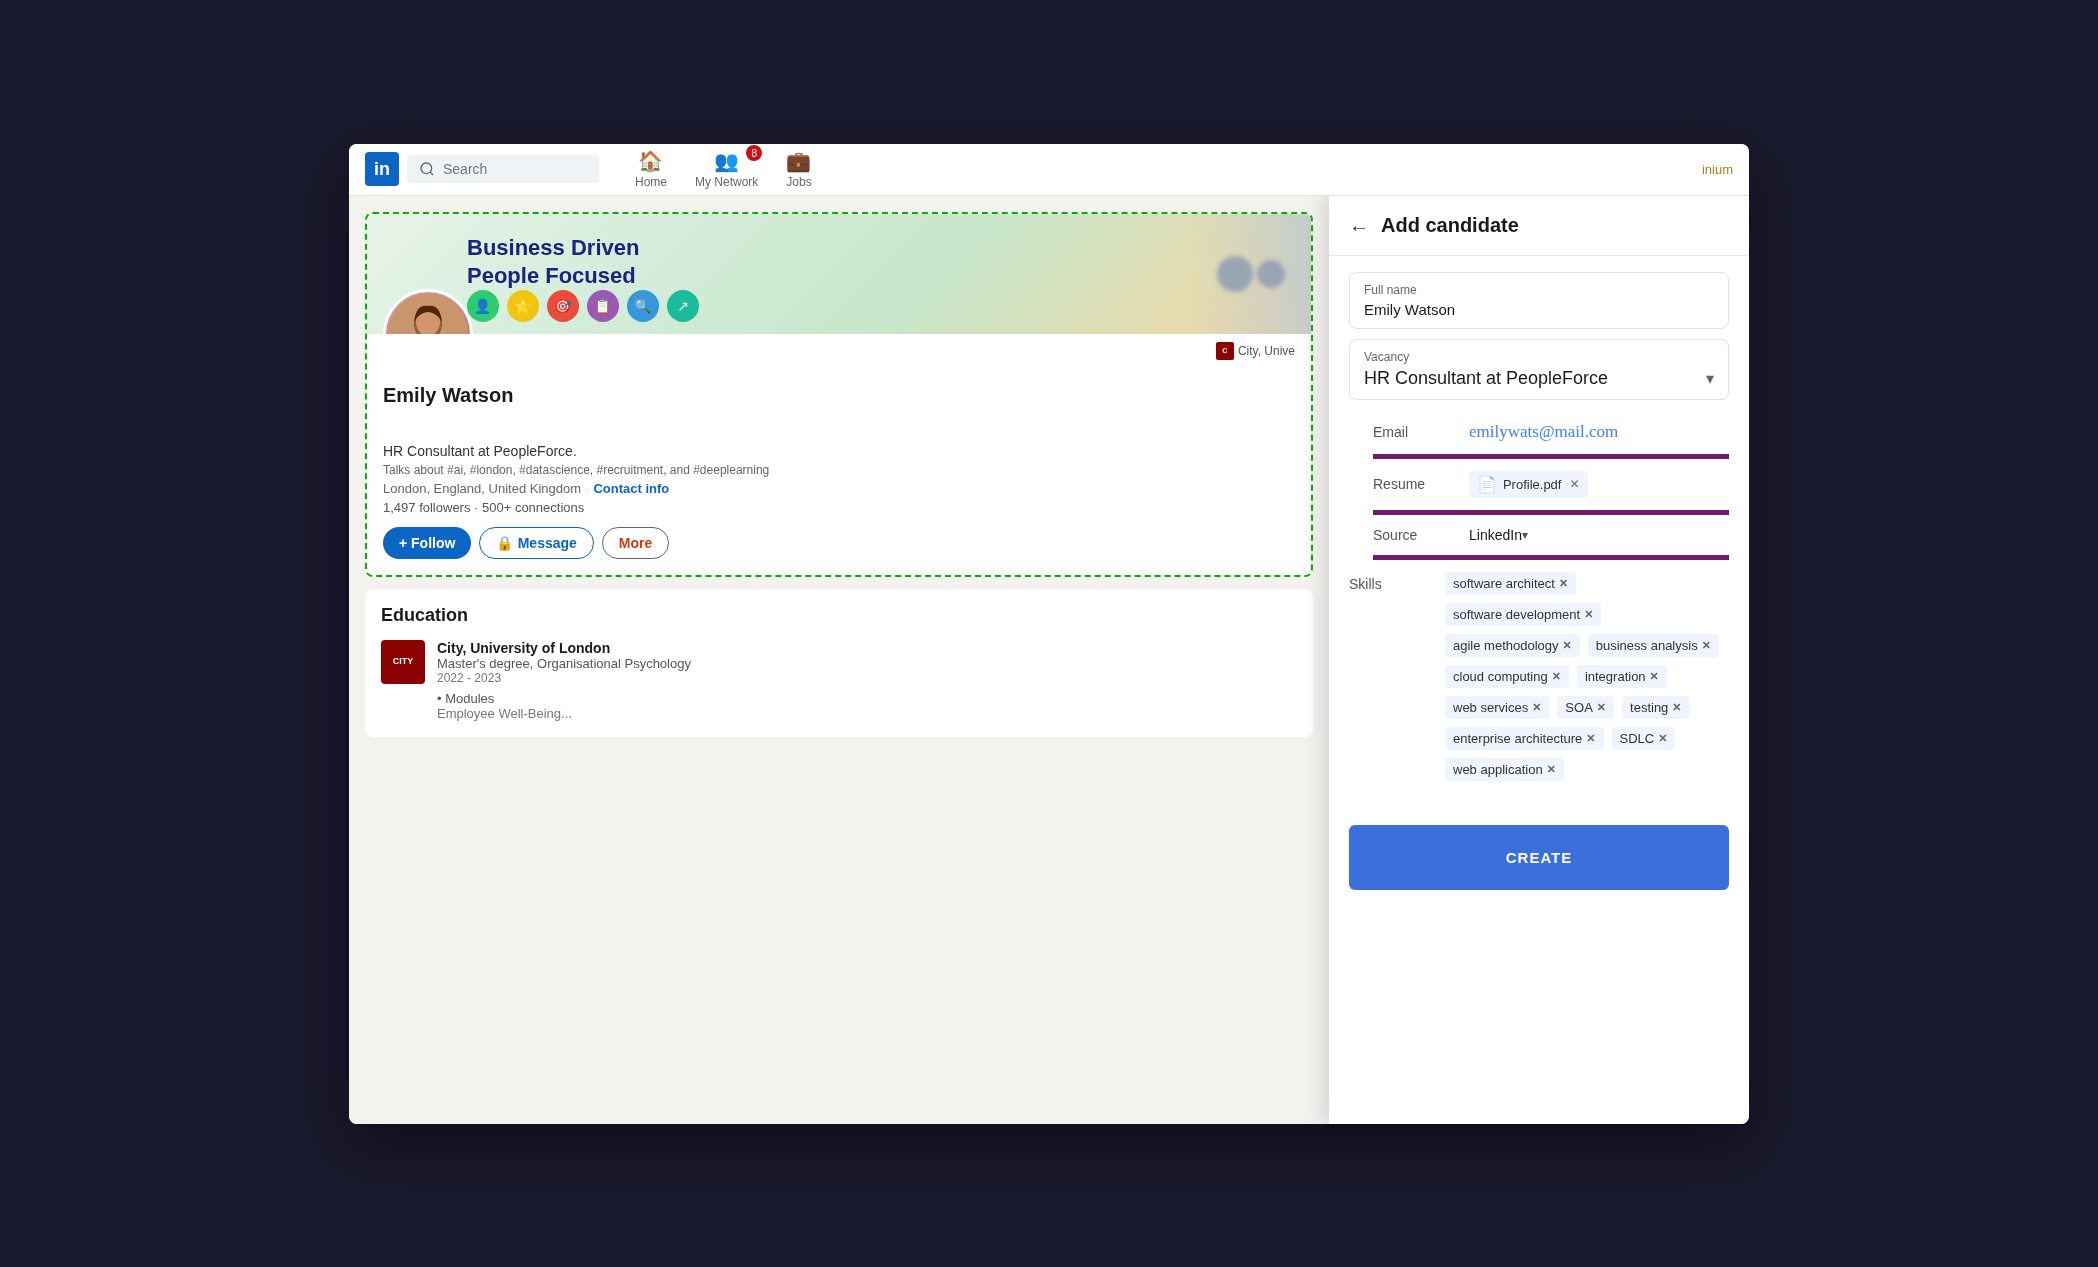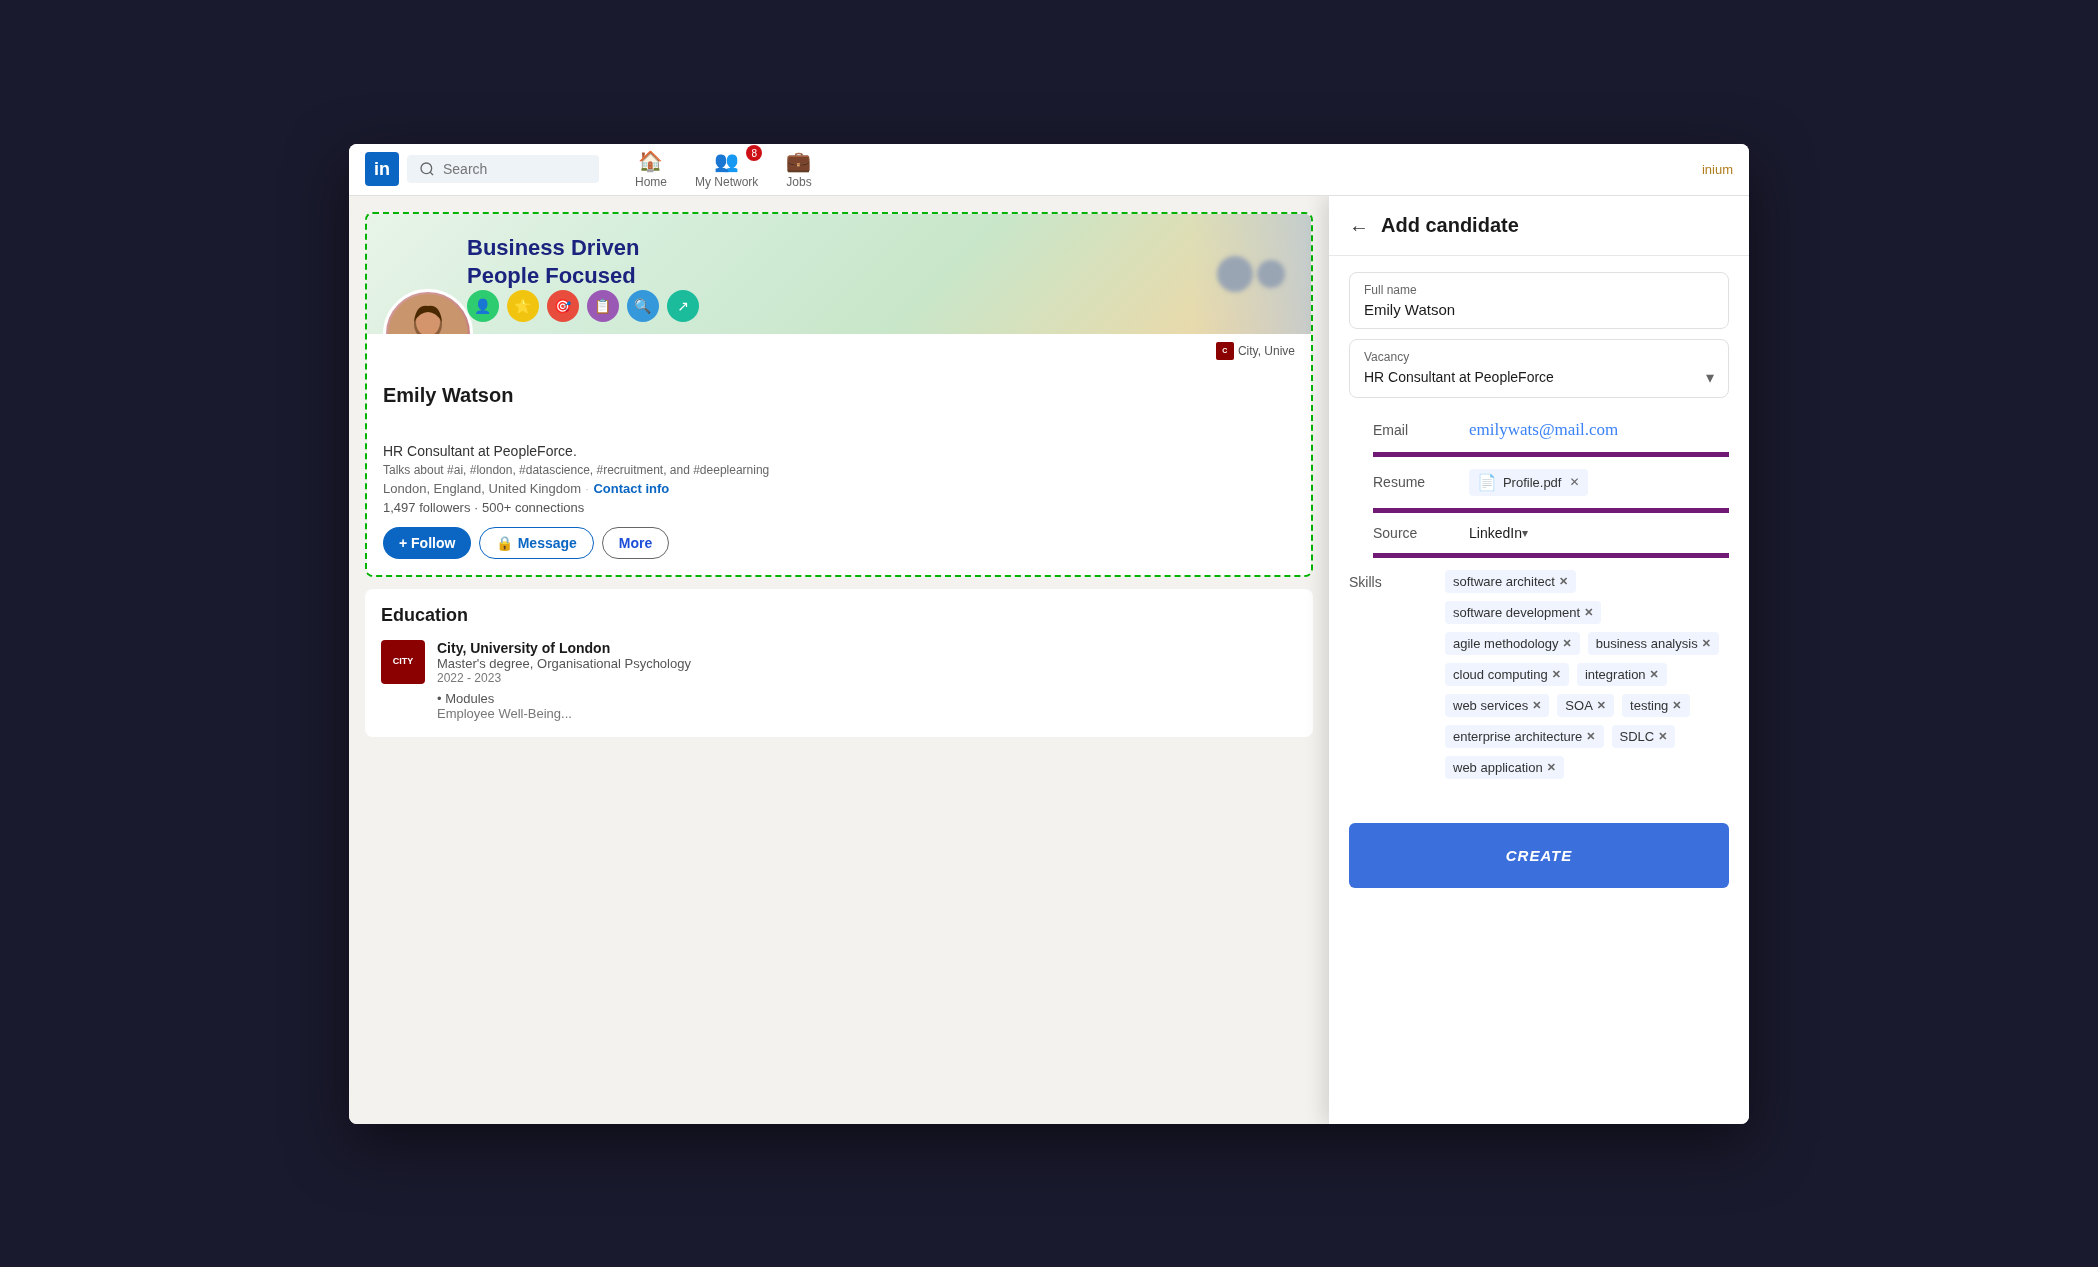--- a/index.html
+++ b/index.html
@@ -264,21 +264,21 @@
       padding: 7px 16px;
       font-size: 14px;
       font-weight: 600;
       cursor: pointer;
       display: flex;
       align-items: center;
       gap: 4px;
     }
     .btn-more {
       background: white;
-      color: #1d4ed8;
+      color: #c2410c;
       border: 1.5px solid #666;
       border-radius: 20px;
       padding: 7px 16px;
       font-size: 14px;
       font-weight: 600;
       cursor: pointer;
     }
 
     
     .education-card {
@@ -390,21 +390,21 @@
       font-size: 15px;
       color: #1a1a1a;
       font-weight: 400;
     }
     .field-select {
       display: flex;
       align-items: center;
       justify-content: space-between;
     }
     .field-select .field-value {
-      font-size: 14px;
+      font-size: 18px;
     }
     .chevron-down {
       color: #666;
       font-size: 16px;
     }
 
     .flat-field {
       display: flex;
       align-items: center;
       padding: 12px 0;
@@ -513,21 +513,20 @@
       width: 100%;
       background: #3b6fdb;
       color: white;
       border: none;
       border-radius: 6px;
       padding: 24px;
       font-size: 15px;
       font-weight: 700;
       letter-spacing: 1px;
       cursor: pointer;
-      font-style: italic;
     }
 
     
     .city-logo-small {
       display: flex;
       align-items: center;
       gap: 4px;
       font-size: 12px;
       color: #555;
     }

